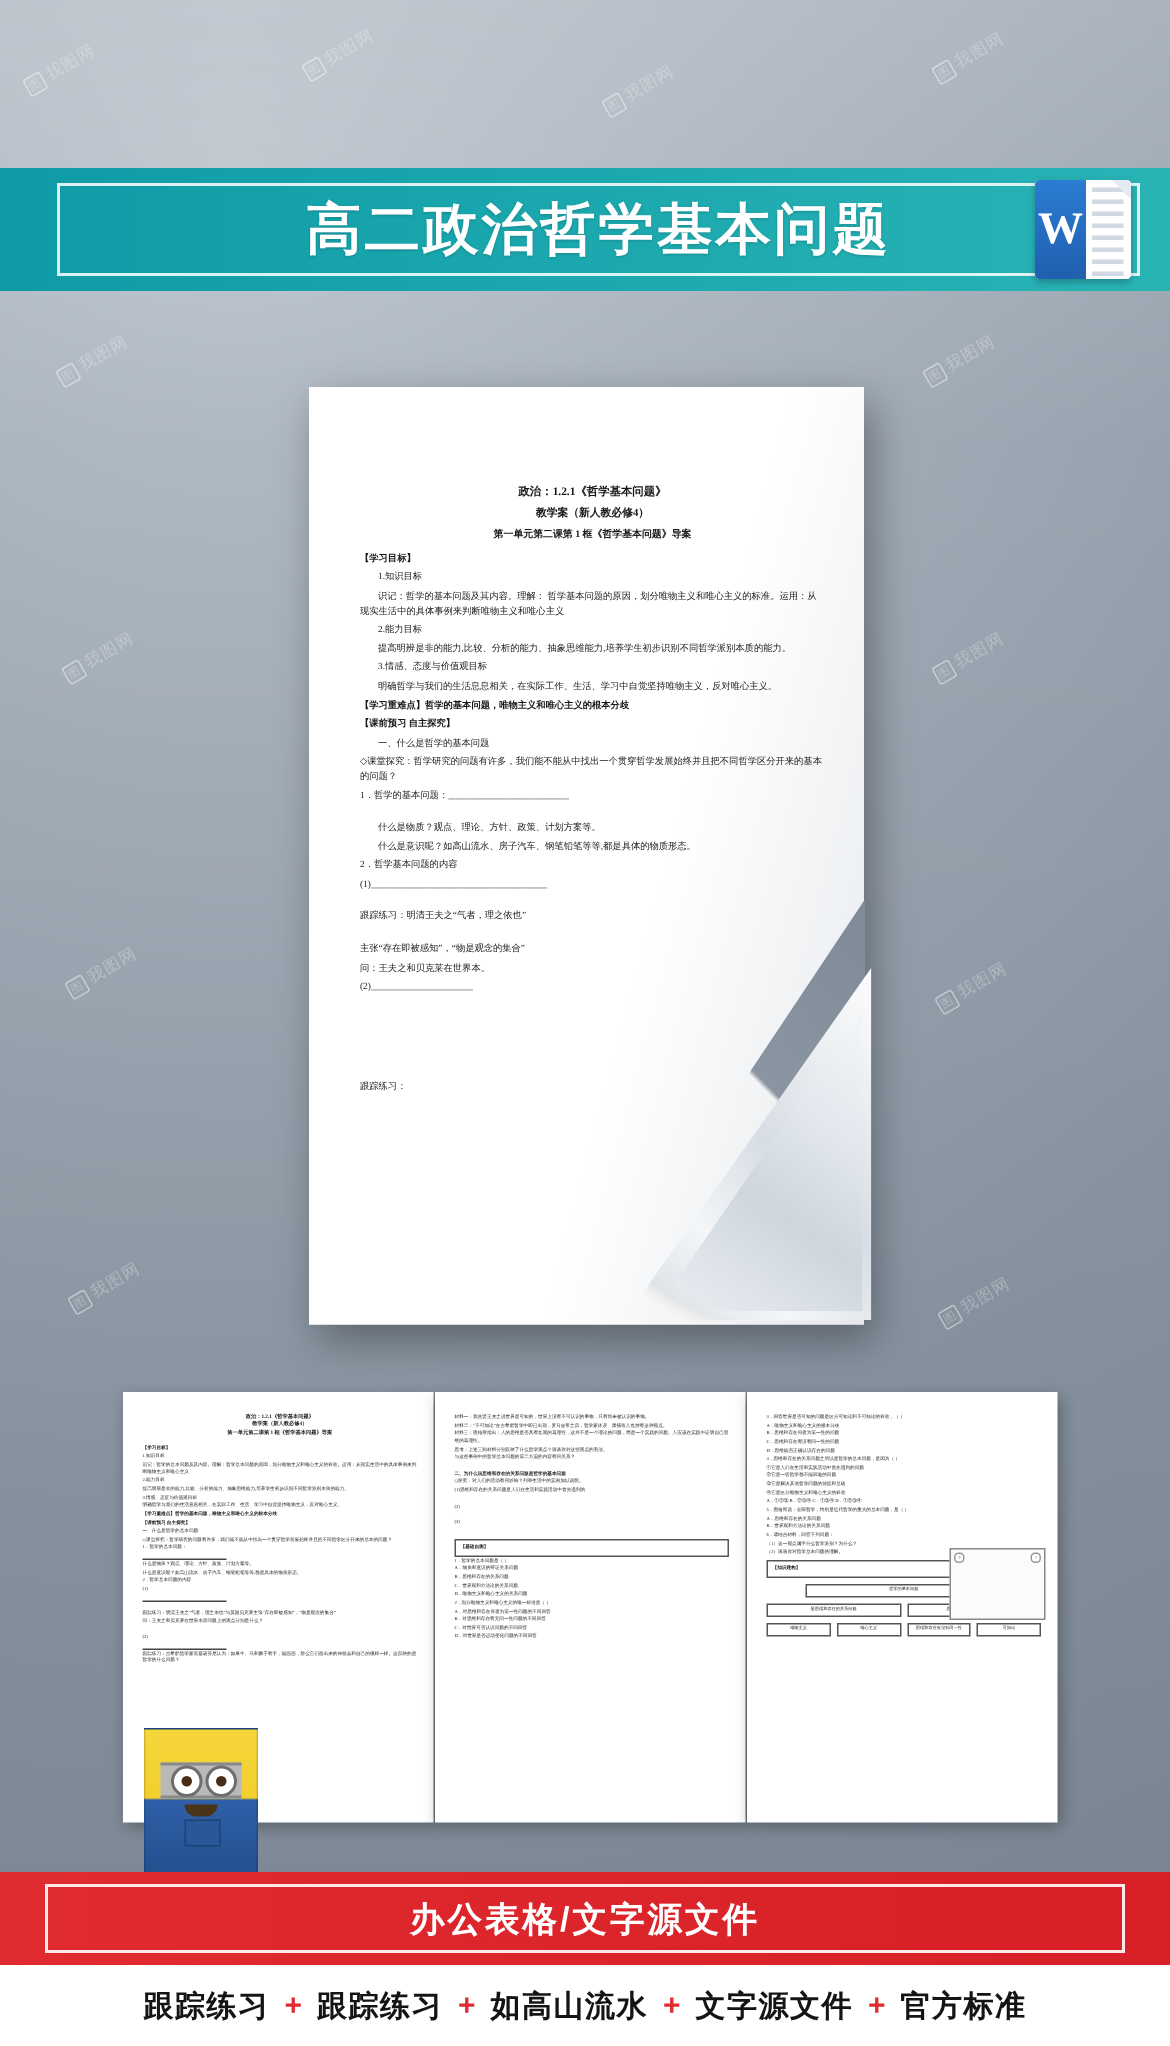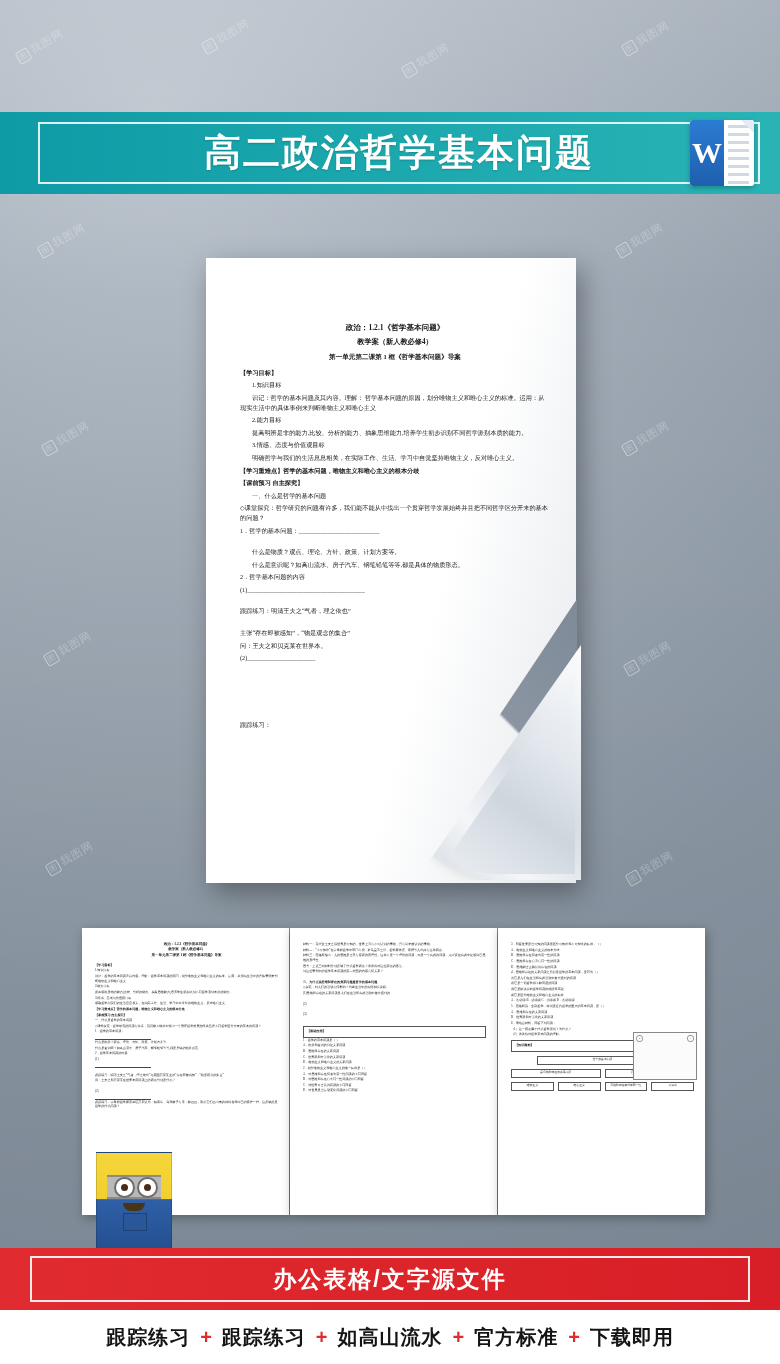--- a/index.html
+++ b/index.html
@@ -413,16 +413,16 @@
   </div>
 </div>
 
 <div class="bottom-bar">
   <span class="item">跟踪练习</span>
   <span class="plus">+</span>
   <span class="item">跟踪练习</span>
   <span class="plus">+</span>
   <span class="item">如高山流水</span>
   <span class="plus">+</span>
+  <span class="item">文字源文件</span>
+  <span class="plus">+</span>
   <span class="item">官方标准</span>
-  <span class="plus">+</span>
-  <span class="item">下载即用</span>
 </div>
 
 </body></html>

